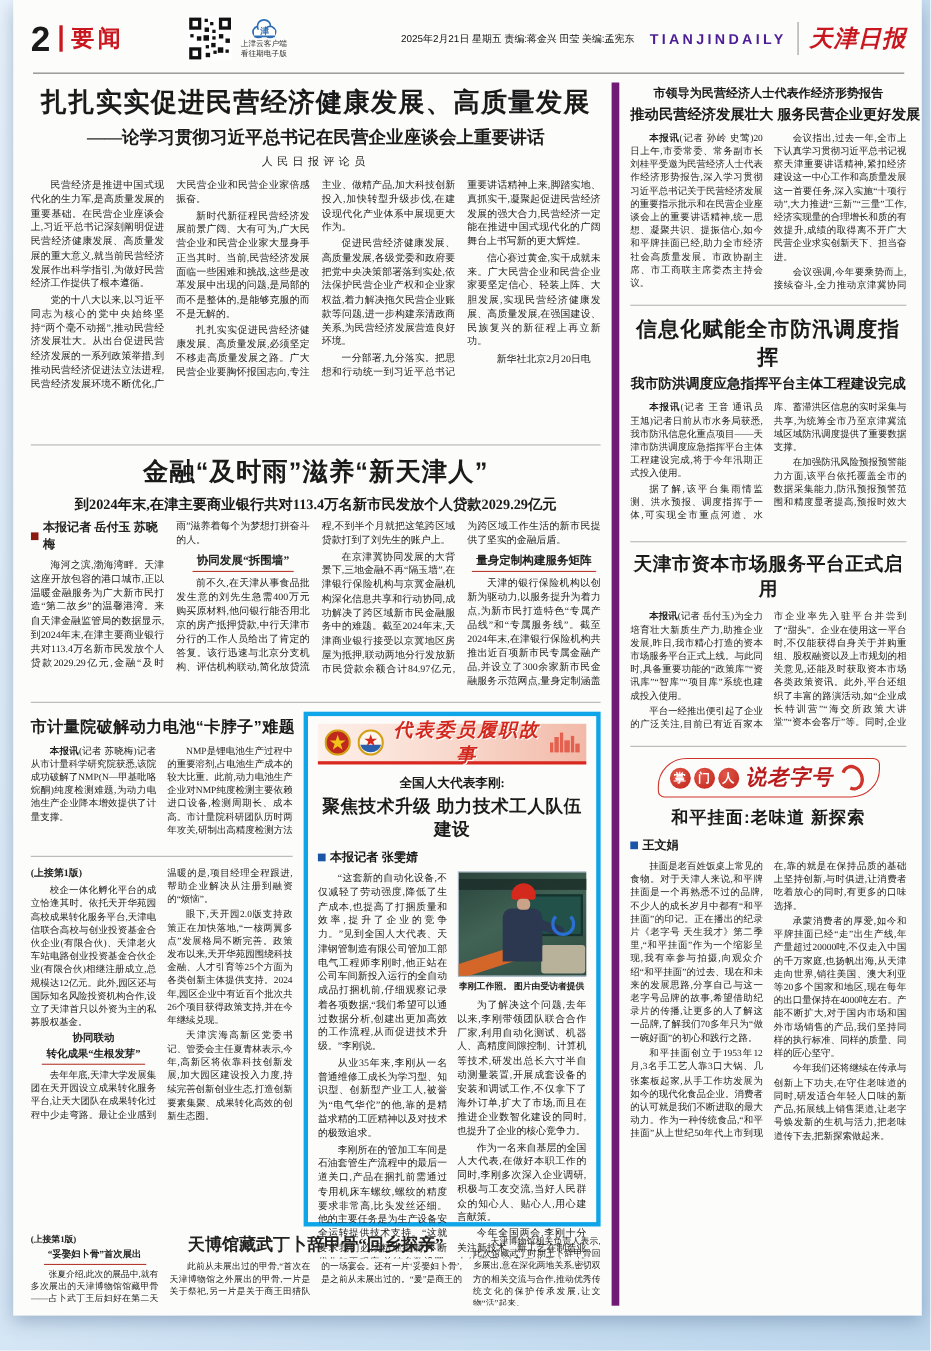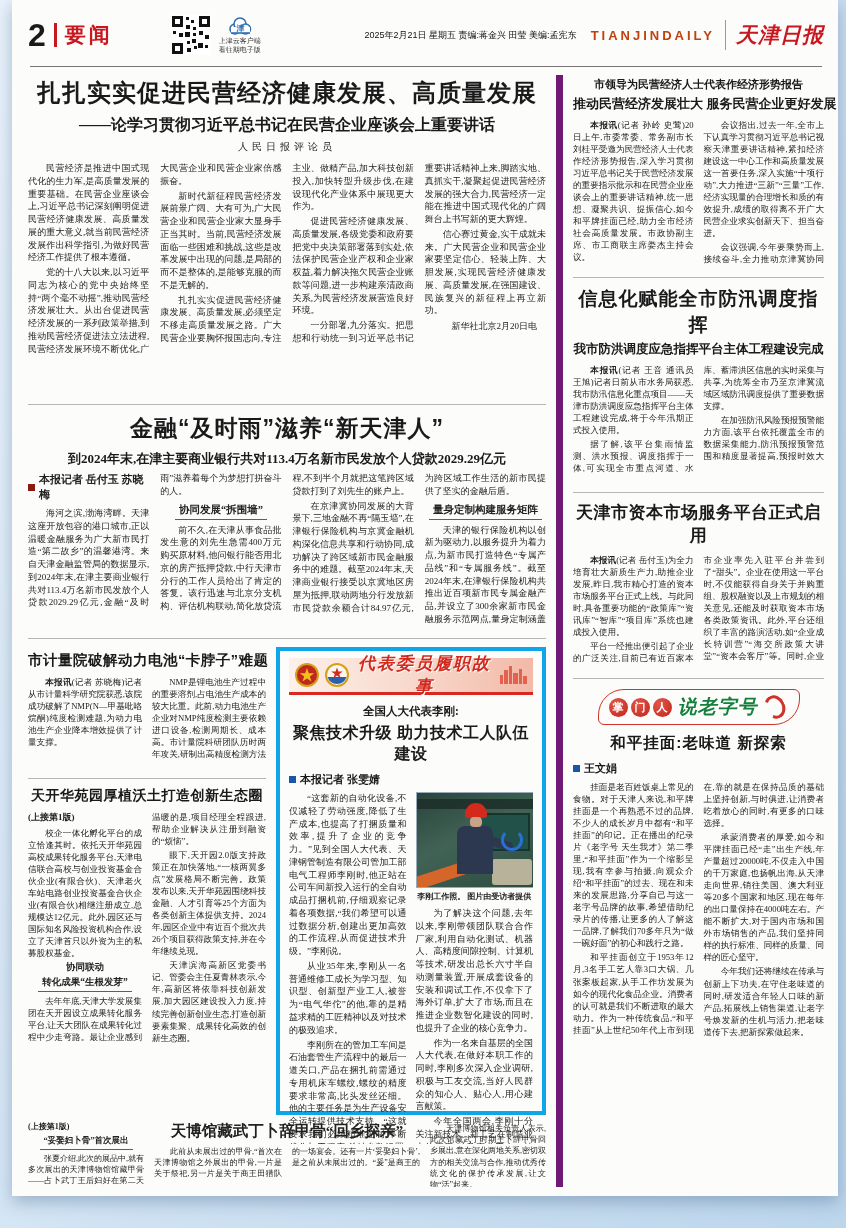--- a/index.html
+++ b/index.html
@@ -12,21 +12,21 @@
   .hdr{display:flex;align-items:center;height:58px;}
   .pageno{font-size:32px;font-weight:900;margin-right:8px;}
   .redbar{width:3px;height:24px;background:#c8171e;margin-right:8px;}
   .section{font-size:21px;font-weight:900;color:#c8171e;letter-spacing:3px;}
   .qrwrap{display:flex;align-items:center;margin-left:58px;gap:8px;}
   .qr{width:40px;height:40px;}
   .cloudcol{display:flex;flex-direction:column;align-items:center;}
   .qrcap{font-size:7px;color:#333;line-height:1.35;text-align:center;}
   .hspace{flex:1;}
   .dateline{font-size:9px;color:#111;margin-right:14px;white-space:nowrap;}
-  .mast-en{font-size:13px;font-weight:bold;letter-spacing:3px;color:#c2410c;}
+  .mast-en{font-size:13px;font-weight:bold;letter-spacing:3px;color:#4c1d95;}
   .vsep{width:1px;height:30px;background:#999;margin:0 10px;}
   .mast-cn{font-size:21px;font-weight:900;color:#c8171e;font-family:"Liberation Serif",serif;
     font-style:italic;letter-spacing:1px;}
   .hdr-rule{border-bottom:1.5px solid #777;margin:2px 2px 8px 2px;}
   
   .main{display:flex;gap:10px;}
   .leftzone{width:518px;flex:none;}
   .rightzone{flex:1;border-left:7px solid #701a75;padding-left:10px;min-width:0;}
   
   .h-big{font-size:24px;font-weight:900;text-align:center;letter-spacing:1px;margin:2px 0 6px;}
@@ -79,21 +79,21 @@
   .h-r1{font-size:13px;font-weight:900;text-align:center;margin:0 0 6px;white-space:nowrap;}
   .h-r2{font-size:19px;font-weight:900;text-align:center;letter-spacing:1px;margin:2px 0 3px;}
   .h-r2sub{font-size:12.5px;font-weight:bold;text-align:center;font-family:"Liberation Serif",serif;margin:0 0 6px;}
   .h-r3{font-size:17px;font-weight:900;text-align:center;letter-spacing:.5px;margin:2px 0 7px;}
   .para.small{font-size:8.6px;line-height:1.4;}
   
   .brand{display:flex;align-items:center;justify-content:center;gap:3px;margin:10px auto 8px;
     width:fit-content;padding:4px 14px 4px 10px;border:1.5px solid #d0332a;border-radius:26px 6px 26px 6px;position:relative;}
   .brand .c{width:19px;height:19px;border-radius:50%;background:radial-gradient(circle at 35% 30%,#e2574a,#c02318);
     color:#fff;font-size:11px;font-weight:bold;display:flex;align-items:center;justify-content:center;flex:none;}
-  .brand .script{font-size:19px;font-weight:900;font-style:italic;color:#15803d;letter-spacing:1px;
+  .brand .script{font-size:19px;font-weight:900;font-style:italic;color:#b91c1c;letter-spacing:1px;
     font-family:"Liberation Serif",serif;margin-left:3px;}
   .brand .swoosh{width:14px;height:18px;border:3px solid #d0332a;border-radius:50%;border-left-color:transparent;
     transform:rotate(-25deg);margin-left:4px;}
   .h-noodle{font-size:15.5px;font-weight:900;text-align:center;letter-spacing:1px;margin:2px 0 7px;}
   
   .museum{display:flex;gap:10px;margin-top:6px;height:66px;overflow:hidden;}
   .mus-c1{width:116px;flex:none;overflow:hidden;}
   .mus-mid{flex:1;min-width:0;}
   .h-mus{font-size:15.5px;font-weight:900;text-align:center;white-space:nowrap;margin:0 0 4px;}
   .mus-c4{width:116px;flex:none;overflow:hidden;padding-top:2px;}
@@ -207,21 +207,20 @@
               <div class="h-mid">市计量院破解动力电池“卡脖子”难题</div>
               <div class="cols2 body-serif" style="height:94px;">
                 <p class="para small"><b>本报讯</b><span>(记者 苏晓梅)记者从市计量科学研究院获悉,该院成功破解了NMP(N—甲基吡咯烷酮)纯度检测难题,为动力电池生产企业降本增效提供了计量支撑。</span></p>
                 <p class="para small">NMP是锂电池生产过程中的重要溶剂,占电池生产成本的较大比重。此前,动力电池生产企业对NMP纯度检测主要依赖进口设备,检测周期长、成本高。市计量院科研团队历时两年攻关,研制出高精度检测方法和标准物质,相关指标达到国际先进水平,已在多家企业推广应用。</p>
               </div>
             </div>
 
             <div class="blk-rule"></div>
 
             <div>
-              <div class="h-mid" style="font-size:14px;">天开华苑园厚植沃土打造创新生态圈</div>
               <div class="cols2 body-serif" style="height:262px;">
                 <p class="cont-mark">(上接第1版)</p>
                 <p class="para small">校企一体化孵化平台的成立恰逢其时。依托天开华苑园高校成果转化服务平台,天津电信联合高校与创业投资基金合伙企业(有限合伙)、天津老火车站电路创业投资基金合伙企业(有限合伙)相继注册成立,总规模达12亿元。此外,园区还与国际知名风险投资机构合作,设立了天津首只以外资为主的私募股权基金。</p>
                 <div class="subhead tight" style="border-bottom:none;margin-bottom:0;">协同联动</div>
                 <div class="subhead tight">转化成果“生根发芽”</div>
                 <p class="para small">去年年底,天津大学发展集团在天开园设立成果转化服务平台,让天大团队在成果转化过程中少走弯路。最让企业感到温暖的是,项目经理全程跟进,帮助企业解决从注册到融资的“烦恼”。</p>
                 <p class="para small">眼下,天开园2.0版支持政策正在加快落地,“一核两翼多点”发展格局不断完善。政策发布以来,天开华苑园围绕科技金融、人才引育等25个方面为各类创新主体提供支持。2024年,园区企业中有近百个批次共26个项目获得政策支持,并在今年继续兑现。</p>
                 <p class="para small">天津滨海高新区党委书记、管委会主任夏青林表示,今年,高新区将依靠科技创新发展,加大园区建设投入力度,持续完善创新创业生态,打造创新要素集聚、成果转化高效的创新生态圈。</p>
               </div>
             </div>

